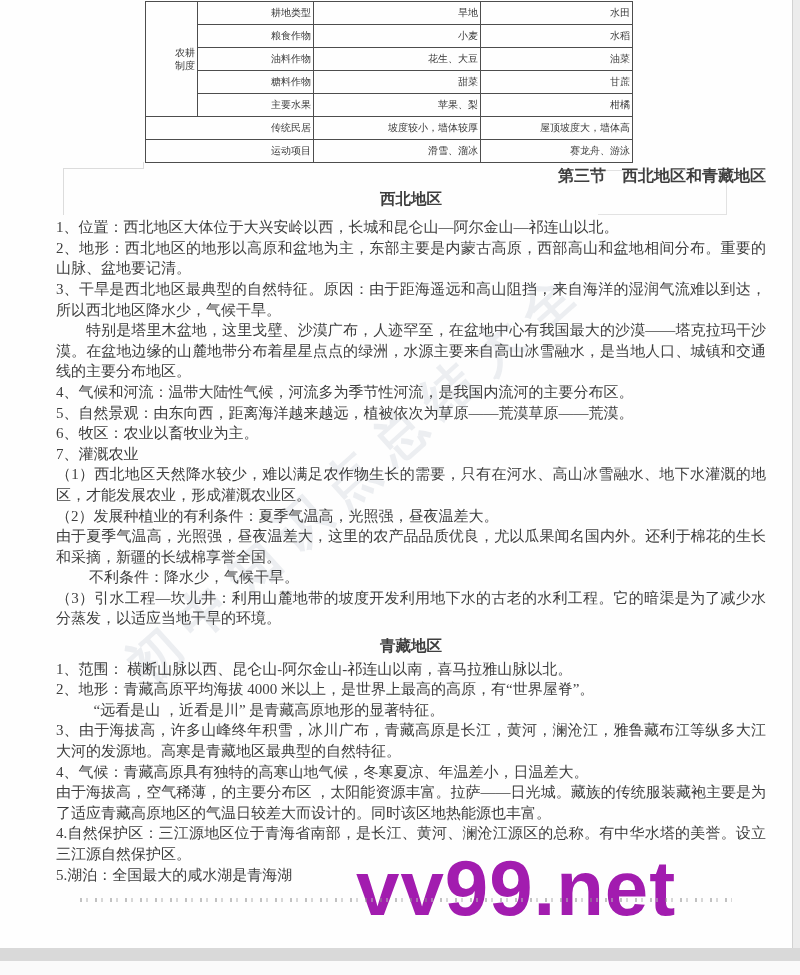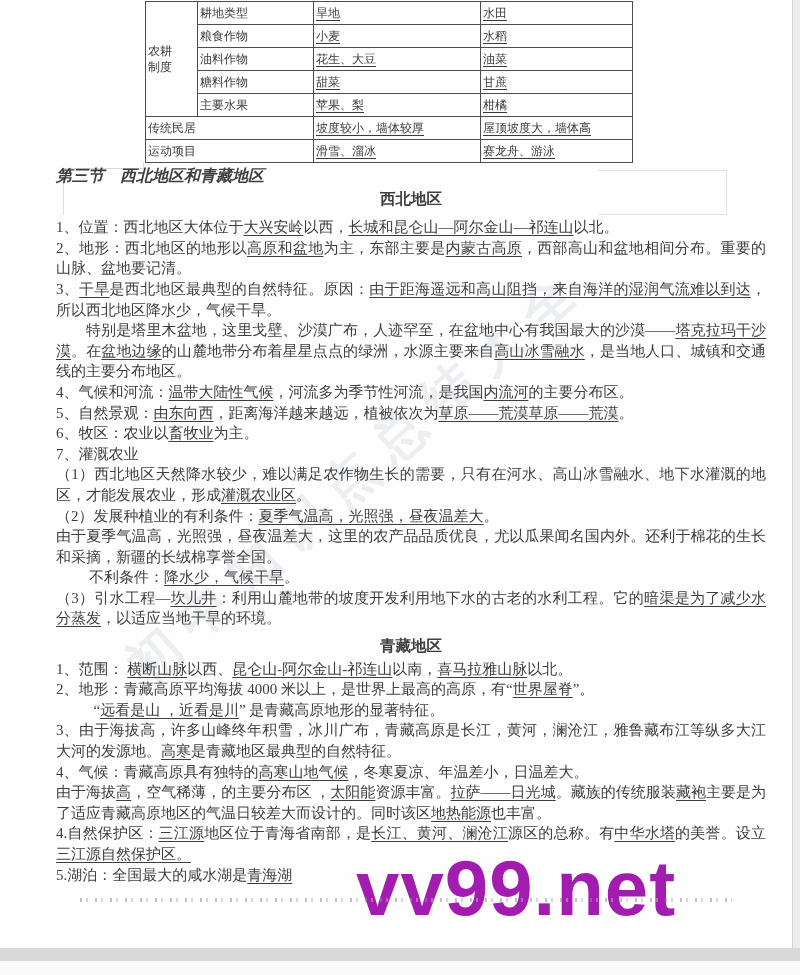--- a/index.html
+++ b/index.html
@@ -11,43 +11,43 @@
   }
   .doc { position:absolute; inset:0; background:#fefefe; }
 
   
   .farm-table {
     position:absolute; left:145px; top:1px; z-index:2;
     border-collapse:collapse; table-layout:fixed;
   }
   .farm-table td {
     border:1px solid #4d4d4d; height:22px; padding:0 2px;
-    text-align:left; vertical-align:middle;
-    font-size:12px; color:#3a3a3a; white-space:nowrap; overflow:hidden;
+    text-align:right; vertical-align:middle;
+    font-size:10px; color:#3a3a3a; white-space:nowrap; overflow:hidden;
   }
   .farm-table td.group { line-height:1.35; white-space:normal; }
-  .uv { text-decoration:underline; text-underline-offset:3px; text-decoration-thickness:1px; }
+  .uv { text-underline-offset:3px; text-decoration-thickness:1px; }
 
   
   .af { position:absolute; background:#dcdcdc; z-index:1; }
   .af-h1 { left:63px;  top:168px; width:81px; height:1px; }
   .af-v1 { left:63px;  top:168px; width:1px;  height:47px; }
   .af-v2 { left:143px; top:162px; width:1px;  height:7px; }
   .af-box {
     position:absolute; left:598px; top:170px; width:128px; height:43px; z-index:1;
     border-top:1px solid #e2e2e2; border-right:1px solid #e2e2e2; border-bottom:1px solid #e2e2e2;
   }
 
   
   .flow {
     position:absolute; left:56px; top:166px; width:710px; z-index:2;
     font-size:15px; line-height:20.6px; color:#3e3e3e;
     text-align:justify;
   }
-  .h1 { text-align:left; font-weight:bold; font-size:16px; margin:0 0 2px 0;font-style:italic; }
+  .h1 { text-align:right; font-weight:bold; font-size:16px; margin:0 0 2px 0; }
   .h2 { text-align:center; font-weight:bold; font-size:15.5px; margin:0 0 8px 0; }
   .h2.mid { margin:7px 0 2px 0; }
   .flow p { margin:0; }
 
   
   .clipped-line {
     margin:13px 0 0 24px; width:652px; height:4px; opacity:.55;
     background:repeating-linear-gradient(90deg,
       #8f8f8f 0 2px, transparent 2px 6px,
       #b7b7b7 6px 8px, transparent 8px 15px);

